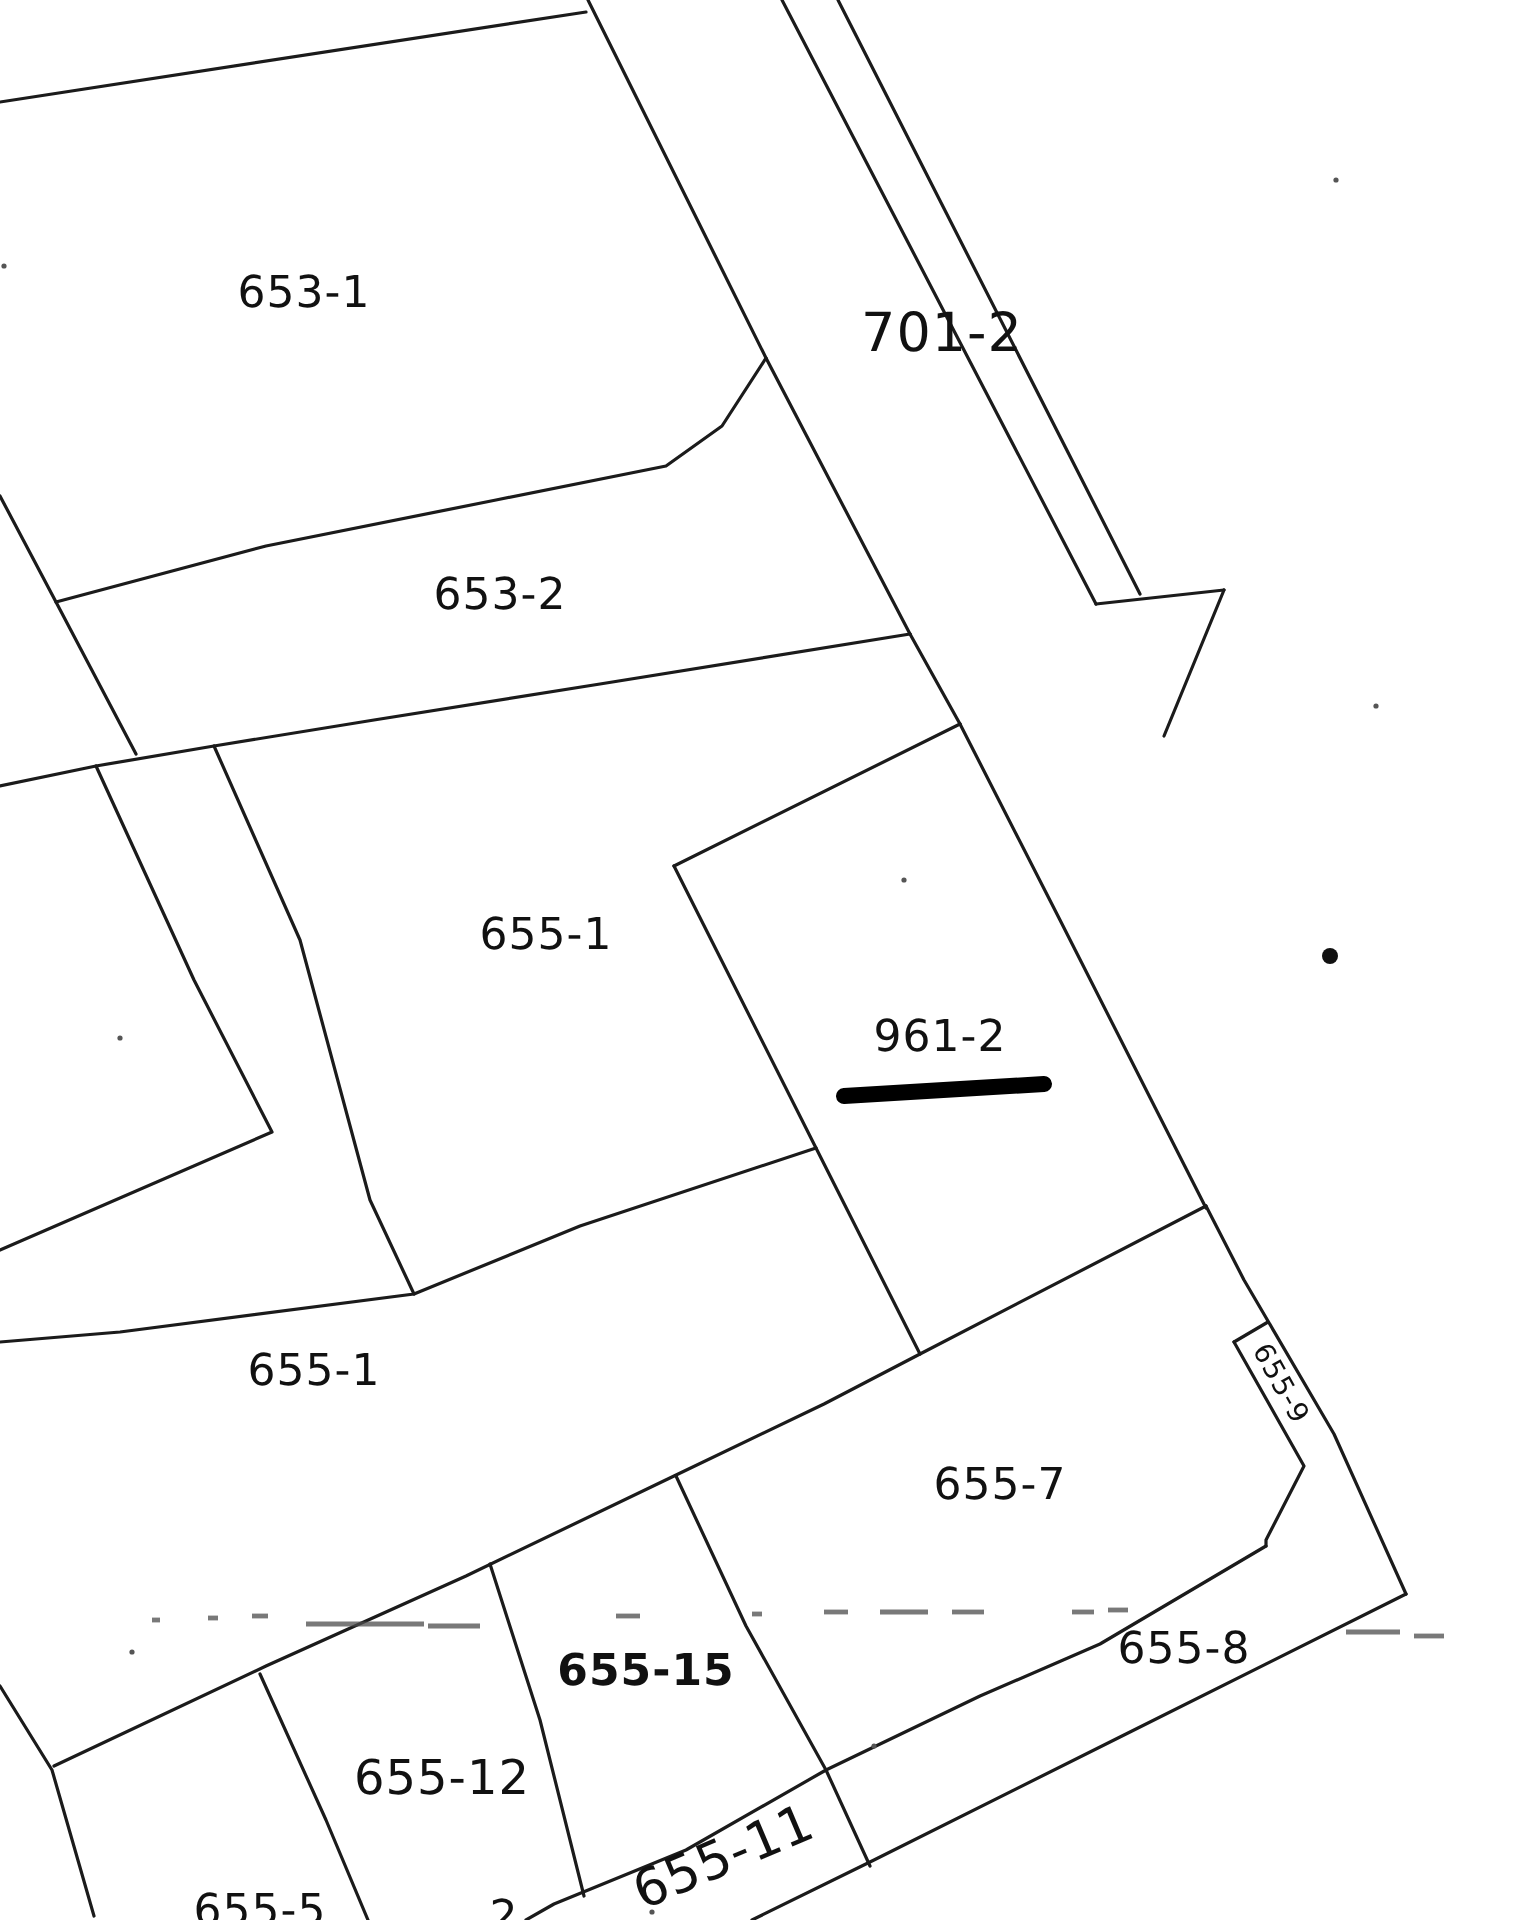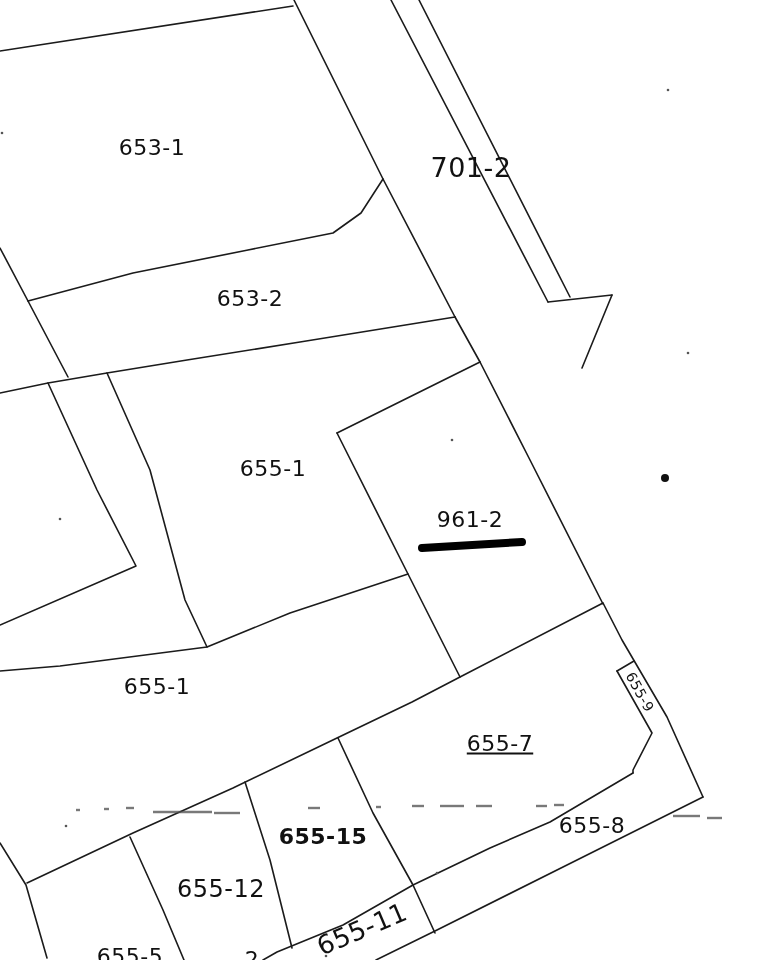--- a/index.html
+++ b/index.html
@@ -109,21 +109,21 @@
         <circle cx="2" cy="133" r="1.3" fill="#555555"></circle>
       </g>
   </svg>
 
   <div class="parcel-label" style="left: 152px; top: 147px; font-size: 22px; transform: translate(-50%, -50%) rotate(0deg);">653-1</div>
   <div class="parcel-label" style="left: 425px; top: 167px; font-size: 27px; transform: translate(-50%, -50%) rotate(0deg); margin-left: 46px;">701-2</div>
   <div class="parcel-label" style="left: 250px; top: 298px; font-size: 22px; transform: translate(-50%, -50%) rotate(0deg);">653-2</div>
   <div class="parcel-label" style="left: 273px; top: 468px; font-size: 22px; transform: translate(-50%, -50%) rotate(0deg);">655-1</div>
   <div class="parcel-label" style="left: 470px; top: 519px; font-size: 22px; transform: translate(-50%, -50%) rotate(0deg);">961-2</div>
   <div class="parcel-label" style="left: 157px; top: 686px; font-size: 22px; transform: translate(-50%, -50%) rotate(0deg);">655-1</div>
-  <div class="parcel-label" style="left: 500px; top: 743px; font-size: 22px; transform: translate(-50%, -50%) rotate(0deg); text-decoration: underline;">655-7</div>
+  <div class="parcel-label" style="left: 500px; top: 743px; font-size: 22px; transform: translate(-50%, -50%) rotate(0deg);">655-7</div>
   <div class="parcel-label" style="left: 640px; top: 692px; font-size: 14px; transform: translate(-50%, -50%) rotate(61deg);">655-9</div>
   <div class="parcel-label" style="left: 592px; top: 825px; font-size: 22px; transform: translate(-50%, -50%) rotate(0deg);">655-8</div>
   <div class="parcel-label" style="left: 323px; top: 836px; font-size: 22px; transform: translate(-50%, -50%) rotate(0deg); font-weight: bold;">655-15</div>
   <div class="parcel-label" style="left: 221px; top: 889px; font-size: 24px; transform: translate(-50%, -50%) rotate(0deg);">655-12</div>
   <div class="parcel-label" style="left: 362px; top: 929px; font-size: 26px; transform: translate(-50%, -50%) rotate(-23deg);">655-11</div>
   <div class="parcel-label" style="left: 130px; top: 956px; font-size: 22px; transform: translate(-50%, -50%) rotate(0deg);">655-5</div>
   <div class="parcel-label" style="left: 252px; top: 959px; font-size: 22px; transform: translate(-50%, -50%) rotate(0deg);">2</div>
 </div>
 
 </body></html>

